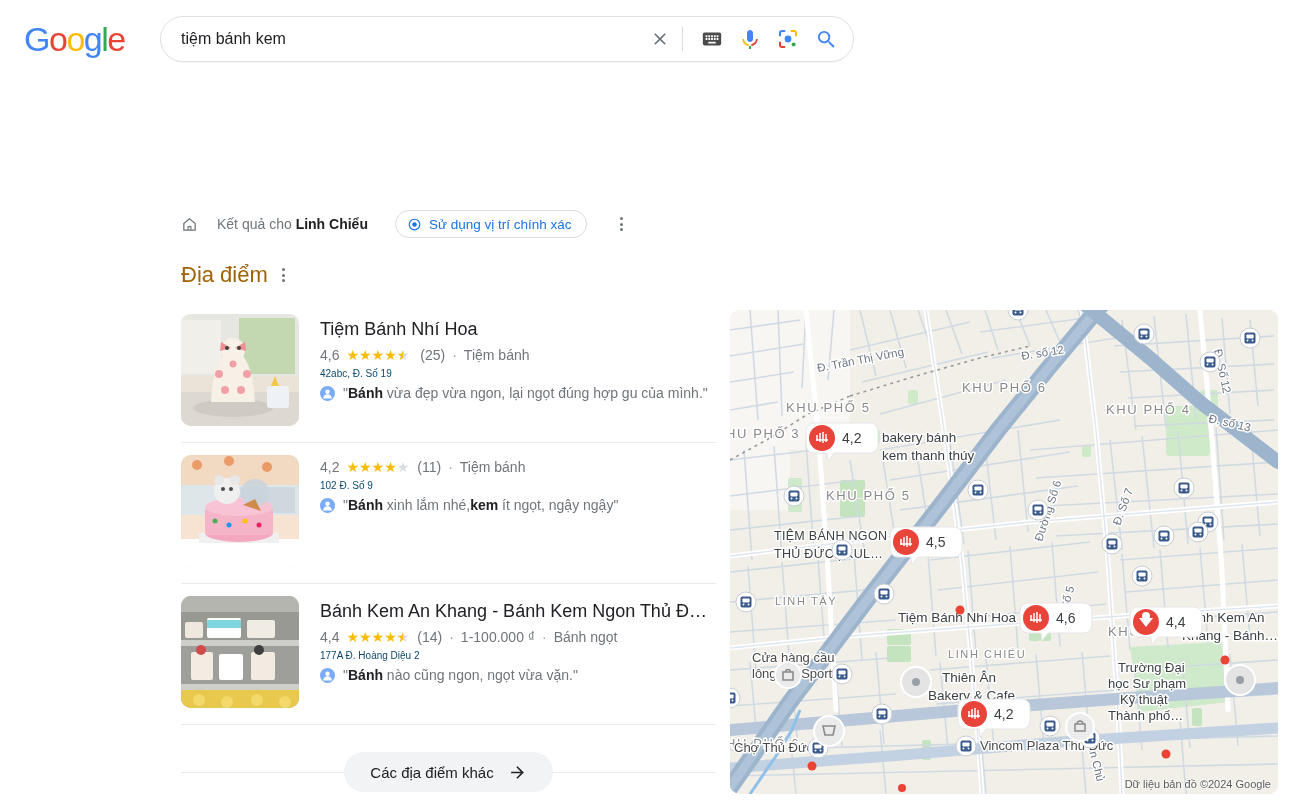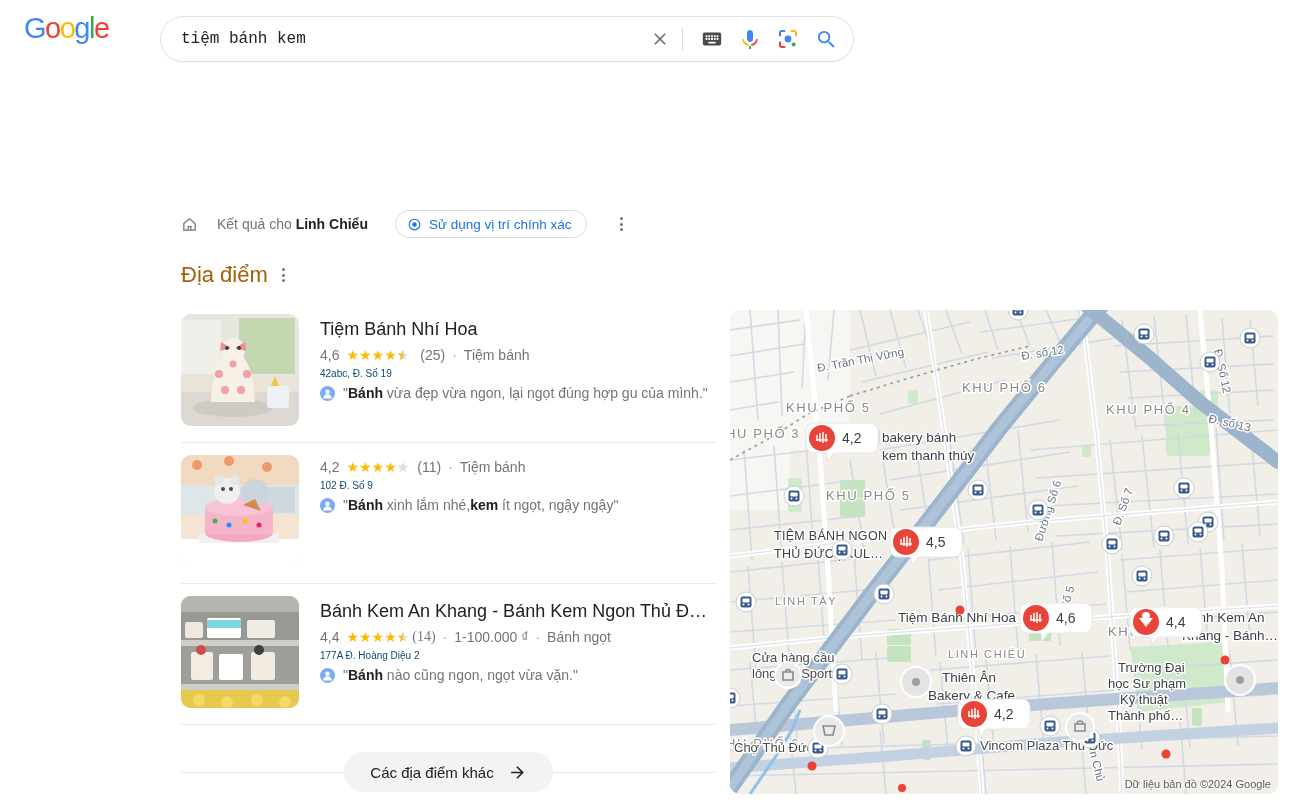--- a/index.html
+++ b/index.html
@@ -8,32 +8,32 @@
     width: 1306px; height: 807px;
     overflow: hidden;
     background: #fff;
     font-family: "Liberation Sans", sans-serif;
     -webkit-font-smoothing: antialiased;
   }
   .page { position: relative; width: 1306px; height: 807px; background:#fff; }
 
   
   .header { position:relative; height:78px; }
-  .logo { position:absolute; left:24px; top:11px; font-size:29px; letter-spacing:-1.5px;
+  .logo { position:absolute; left:24px; top:22px; font-size:34px; letter-spacing:-1.5px;
           font-family:"Liberation Sans", sans-serif; font-weight:400; line-height:34px; }
   .logo span { display:inline-block; }
   .searchbar {
     position:absolute; left:160px; top:16px; width:694px; height:46px;
     border:1px solid #dfe1e5; border-radius:24px; background:#fff;
     display:flex; align-items:center; padding:0 8px 0 20px;
     box-shadow:0 1px 1px rgba(0,0,0,0.03);
   }
   .search-input {
     flex:1; border:none; outline:none; font-size:16px; color:#202124;
-    font-family:Liberation Mono, monospace; background:transparent; padding:0;
+    font-family:Liberation Sans, sans-serif; background:transparent; padding:0;
   }
   .sb-icon { display:flex; align-items:center; justify-content:center; cursor:pointer; }
   .clear-x { width:32px; height:32px; font-size:20px; color:#70757a; }
   .sb-div { width:1px; height:24px; background:#dadce0; margin:0 10px 0 6px; }
   .ic { width:28px; height:28px; margin:0 5px; }
 
   
   .nav { position:relative; height:46px; border-bottom:1px solid #ebebeb; }
   .nav-inner { position:absolute; left:176px; top:0; display:flex; align-items:flex-end; height:44px; }
   .tab { font-size:14px; color:#5f6368; padding:0 0 11px 0; margin-right:26px; cursor:pointer; white-space:nowrap; }
@@ -327,21 +327,21 @@
           <div class="r-title">Bánh Kem An Khang - Bánh Kem Ngon Thủ Đ…</div>
           <div class="r-meta">
             <span class="rating-num">4,4</span>
             <span class="stars">
               <span class="star">★</span>
               <span class="star">★</span>
               <span class="star">★</span>
               <span class="star">★</span>
               <span class="star half">★</span>
             </span>
-            <span style="margin-left: 0; font-family: Liberation Serif, serif;"> (14)</span>
+            <span style="margin-left: 5px;"> (14)</span>
             <span class="dot-sep">·</span>
             <span>1-100.000 ₫</span>
             <span class="dot-sep">·</span>
             <span>Bánh ngọt</span>
           </div>
           <div class="r-addr">177A Đ. Hoàng Diệu 2</div>
           <div class="r-quote">
             <span class="avatar-ic"><svg width="15" height="15" viewBox="0 0 24 24">
                 <circle cx="12" cy="12" r="12" fill="#7baaf7"></circle>
                 <circle cx="12" cy="9" r="3.6" fill="#fff"></circle>

